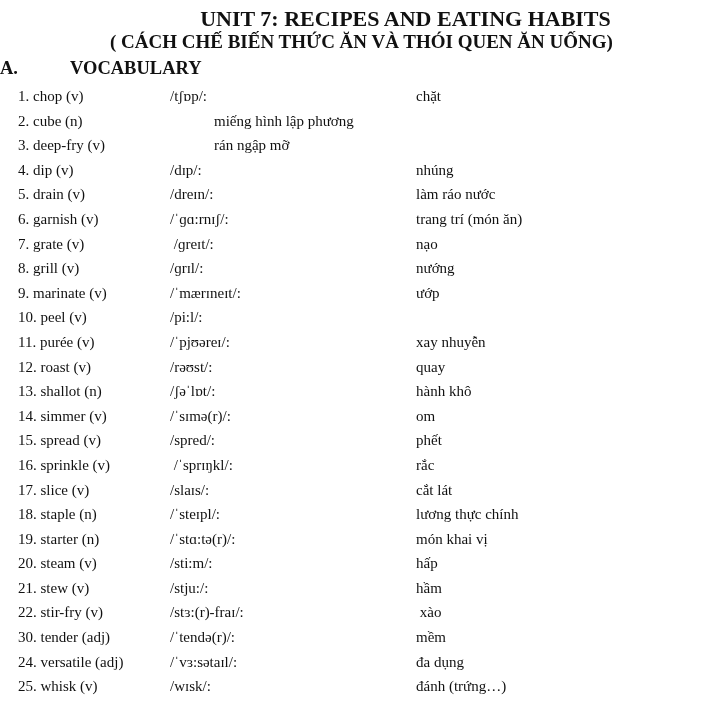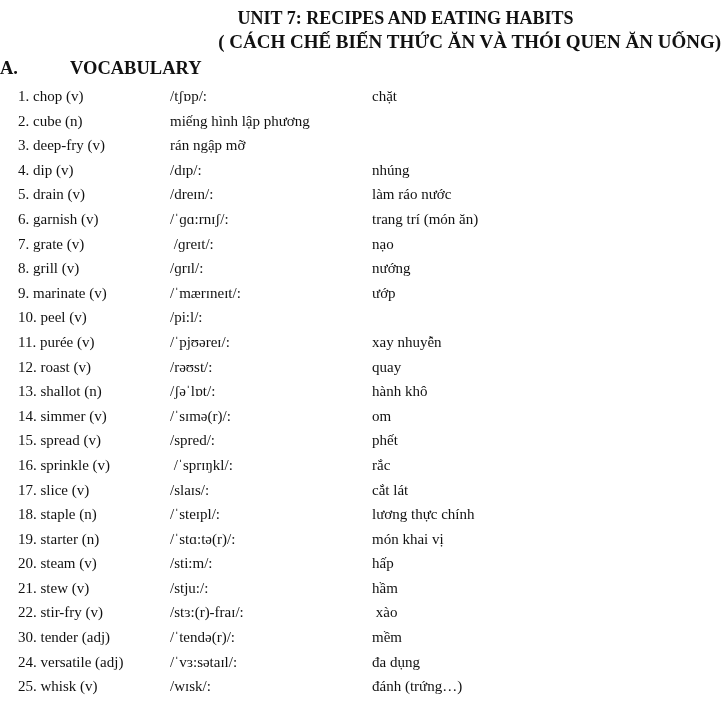--- a/index.html
+++ b/index.html
@@ -14,27 +14,27 @@
     background: #ffffff;
     color: #111111;
     font-family: "Liberation Serif", "DejaVu Serif", serif;
     overflow: hidden;
   }
   .title-line1 {
     margin-top: 7px;
     padding-left: 90px;
     text-align: center;
     font-weight: bold;
-    font-size: 18px;
+    font-size: 22px;
     line-height: 23px;
     white-space: nowrap;
   }
   .title-line2 {
     padding-left: 110px;
-    text-align: right;
+    text-align: left;
     font-weight: bold;
     font-size: 19px;
     line-height: 23px;
     white-space: nowrap;
   }
   .section-heading {
     margin-top: 2px;
     padding-left: 0;
     font-weight: bold;
     font-size: 18.5px;
@@ -60,20 +60,21 @@
   .cell-term {
     width: 170px;
     padding-left: 18px;
     box-sizing: border-box;
   }
   .cell-phonetic {
     width: 202px;
   }
   .cell-meaning {
     flex: 1;
+    margin-left: 44px;
   }
 </style>
 </head>
 <body>
 
 <div class="page">
 
   <div class="title-line1">UNIT 7: RECIPES AND EATING HABITS</div>
 
   <div class="title-line2">( CÁCH CHẾ BIẾN THỨC ĂN VÀ THÓI QUEN ĂN UỐNG)</div>

